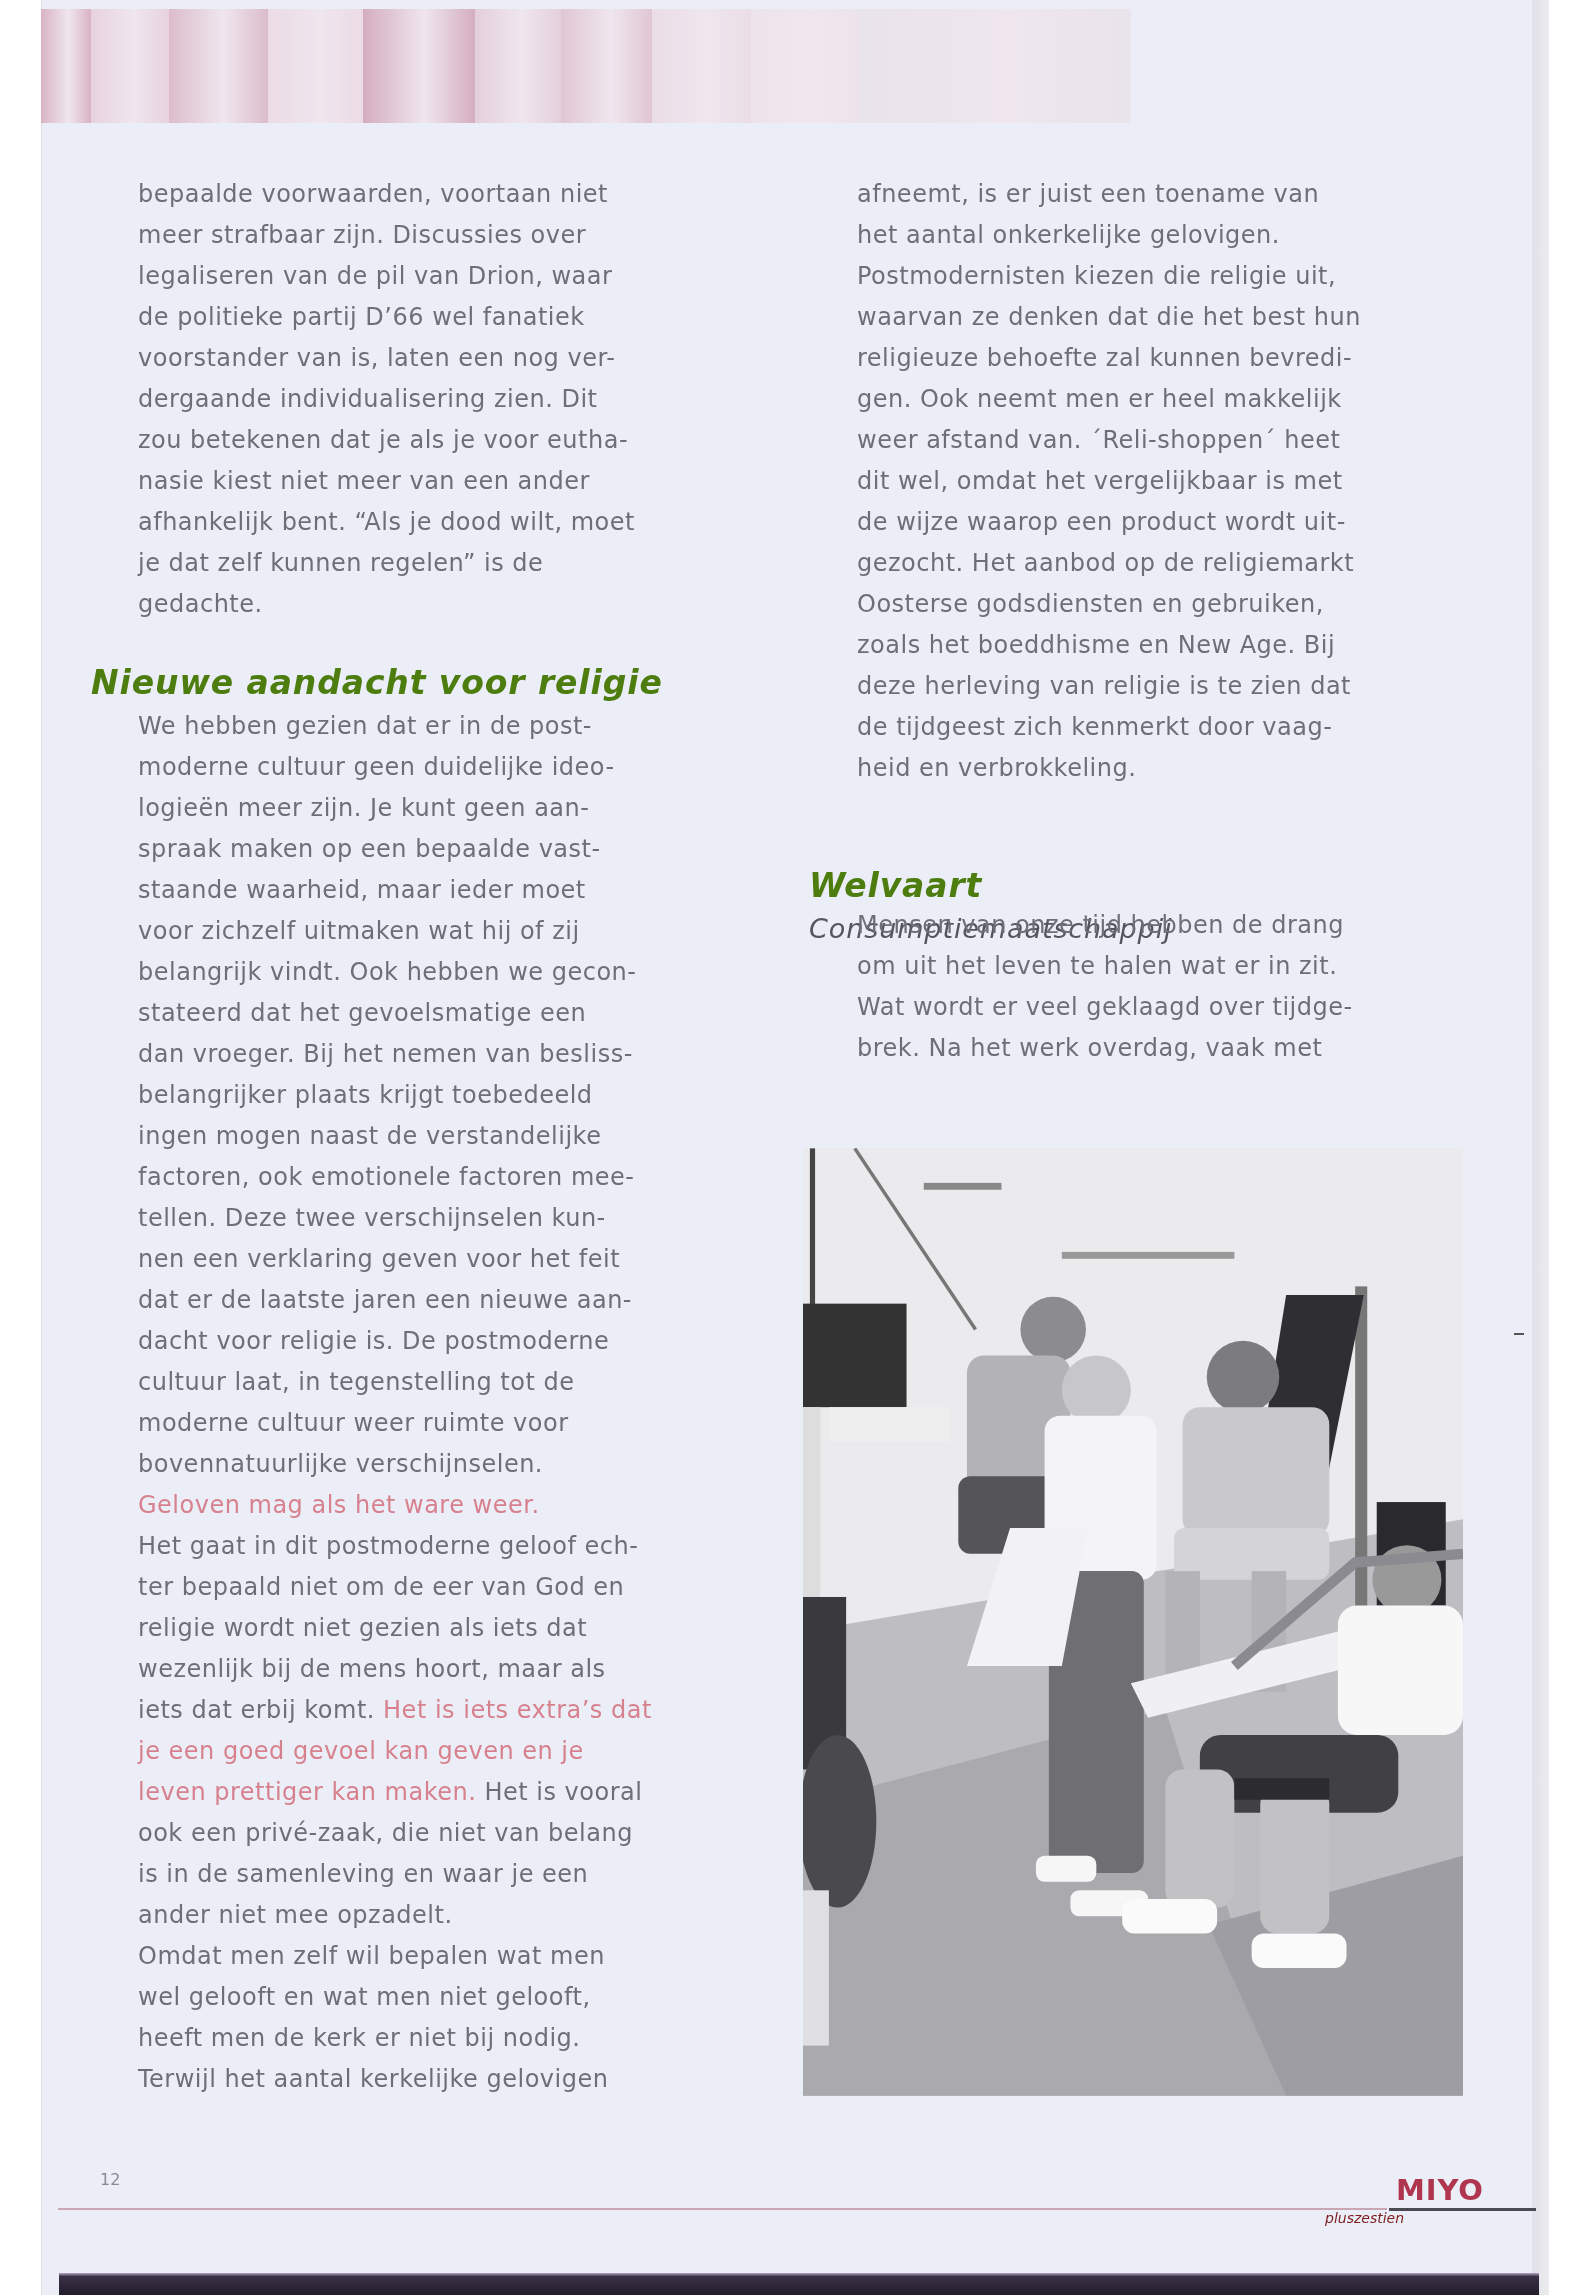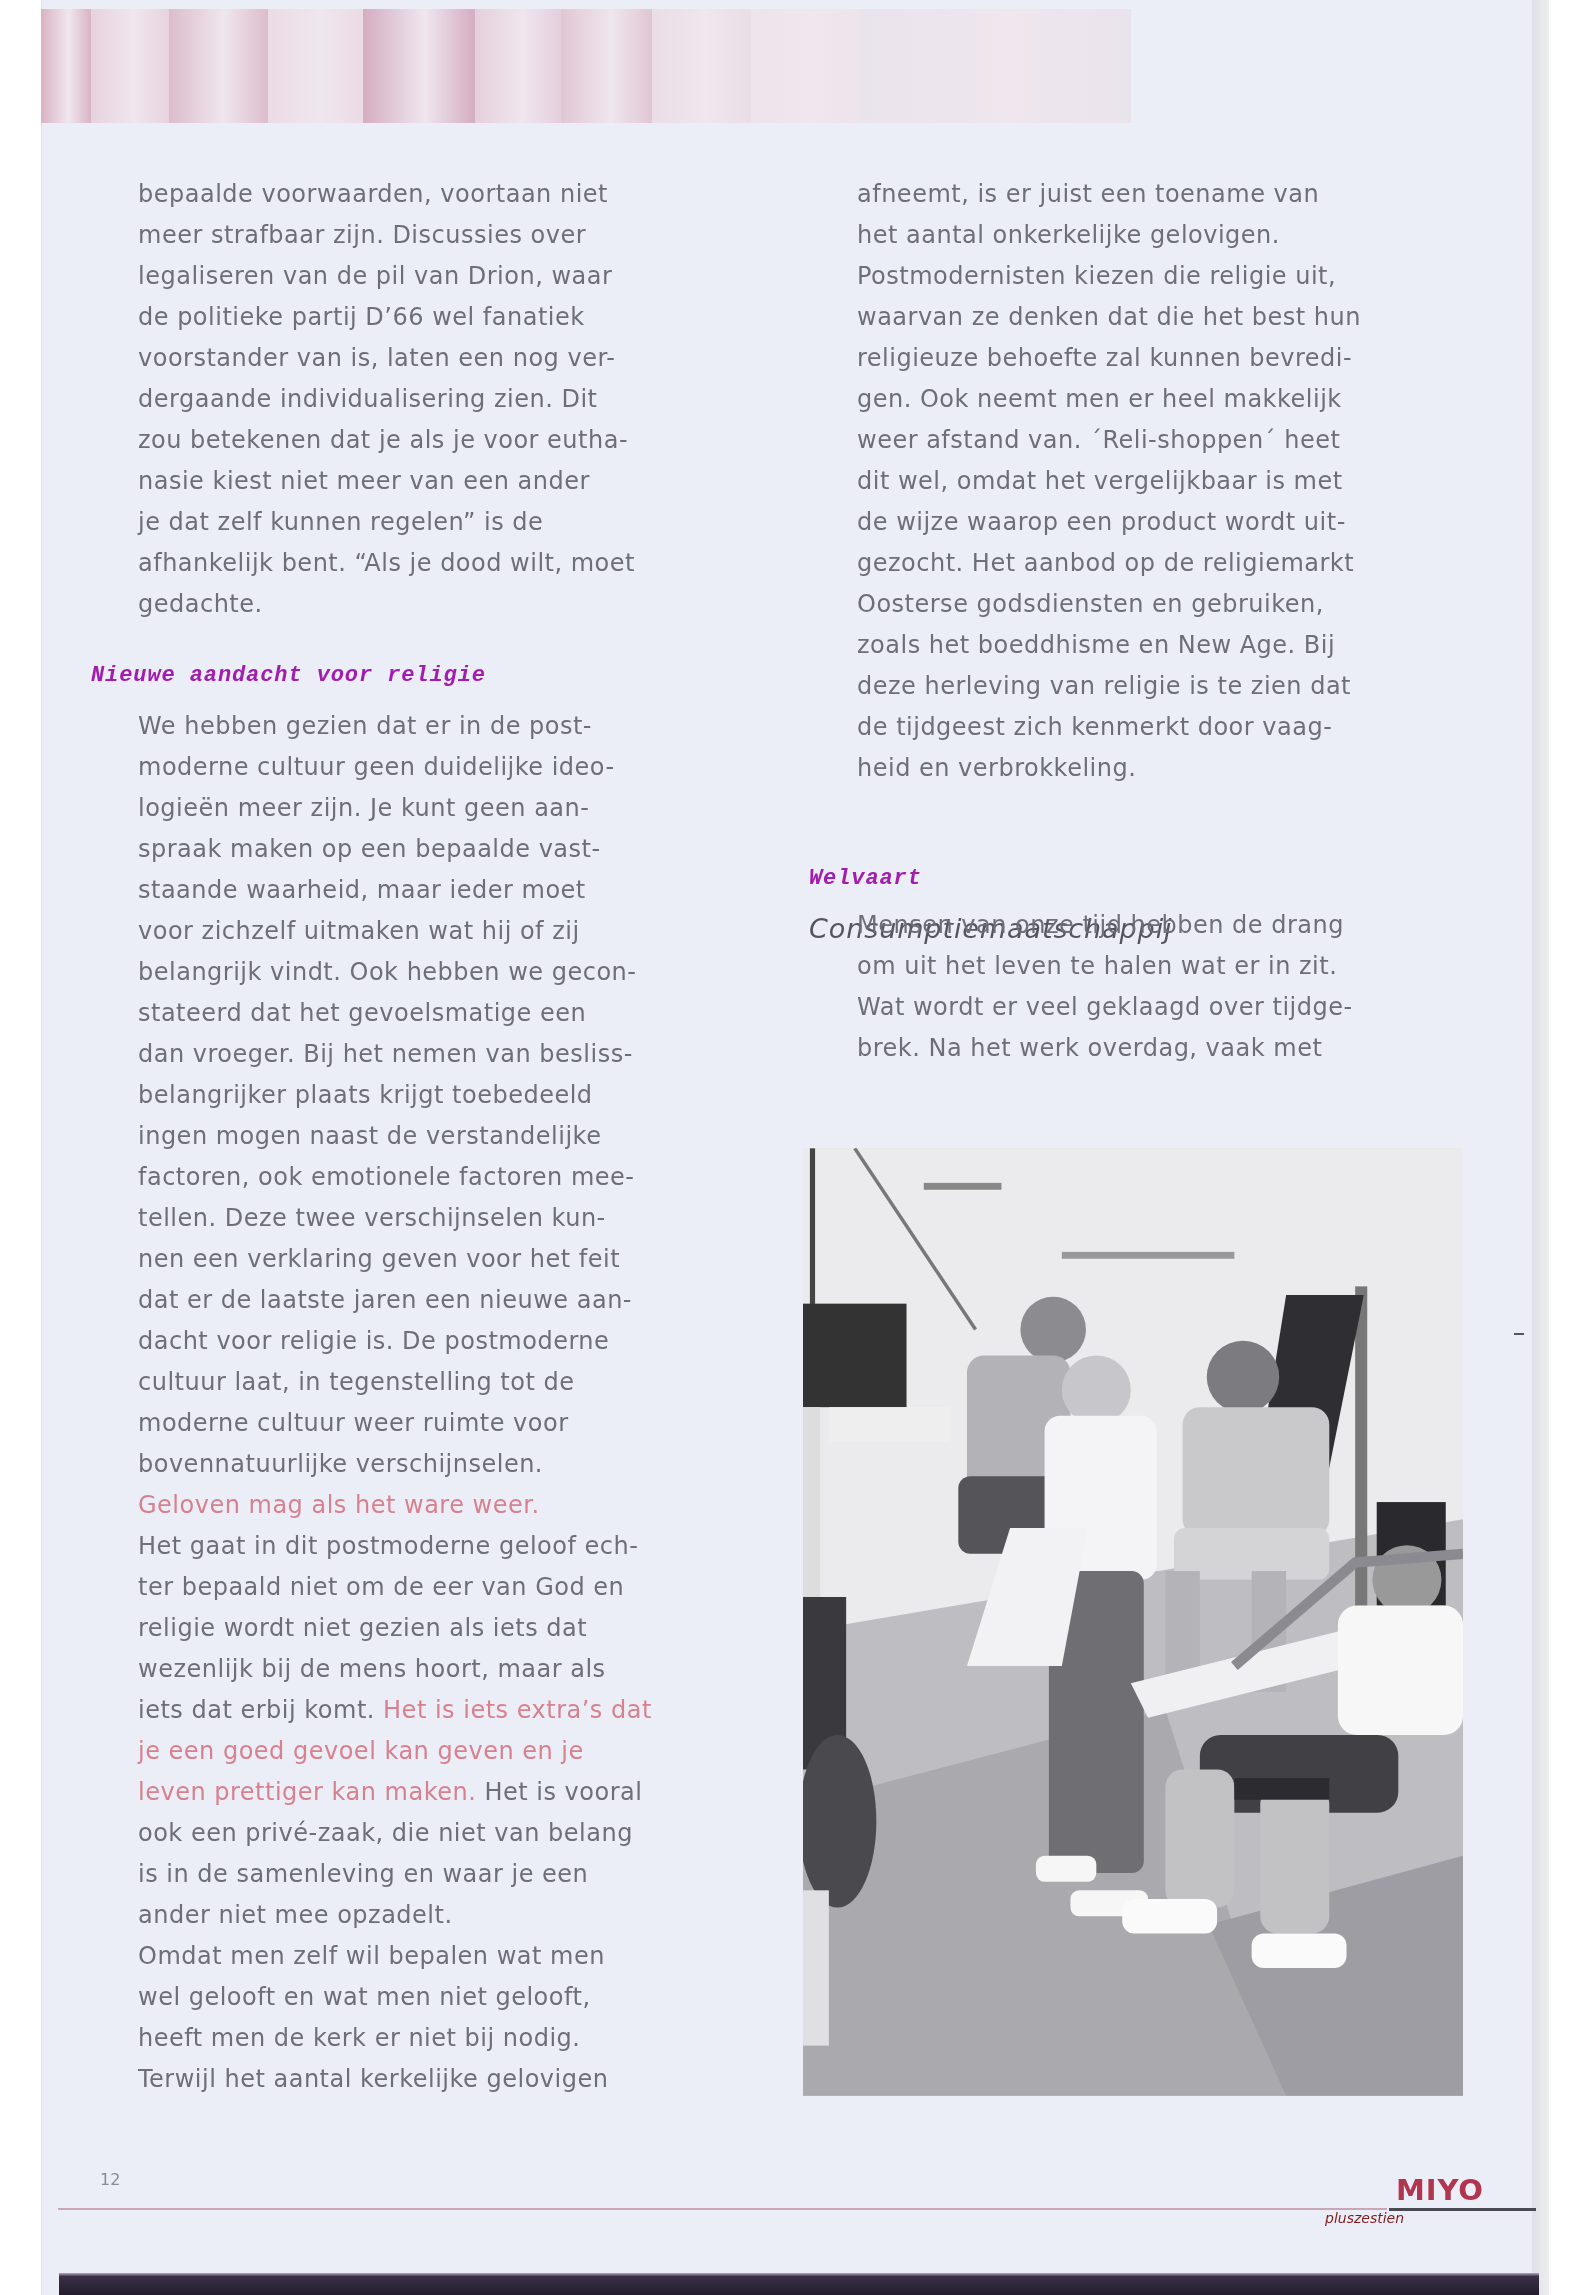--- a/index.html
+++ b/index.html
@@ -25,21 +25,21 @@
   .col {
     position: absolute; color: #6e6e78;
     font-size: 24px; line-height: 41px; letter-spacing: 0.5px;
   }
   .col .line { white-space: nowrap; display: block; height: 41px; }
   .col .accent { color: #d7818f; }
   .col-left { left: 138px; top: 174px; }
   .col-right { left: 857px; top: 174px; }
   .heading {
     position: absolute; font-style: italic; font-weight: bold;
-    color: #a21caf; font-size: 22px; letter-spacing: 0.9px; white-space: nowrap; font-family: Liberation Mono, monospace;
+    color: #4d7c0f; font-size: 33px; letter-spacing: 0.9px; white-space: nowrap;
   }
   .subheading {
     position: absolute; font-style: italic; color: #55555f;
     font-size: 27px; letter-spacing: 0.9px; white-space: nowrap;
   }
   .photo {
     position: absolute; left: 803px; top: 1148px; width: 660px; height: 948px;
     background: #e6e6e8; overflow: hidden;
   }
   .page-number {
@@ -90,22 +90,22 @@
 
 <div class="col col-left" id="left-intro">
     <div class="line">bepaalde voorwaarden, voortaan niet</div>
     <div class="line">meer strafbaar zijn. Discussies over</div>
     <div class="line">legaliseren van de pil van Drion, waar</div>
     <div class="line">de politieke partij D’66 wel fanatiek</div>
     <div class="line">voorstander van is, laten een nog ver-</div>
     <div class="line">dergaande individualisering zien. Dit</div>
     <div class="line">zou betekenen dat je als je voor eutha-</div>
     <div class="line">nasie kiest niet meer van een ander</div>
+    <div class="line">afhankelijk bent. “Als je dood wilt, moet</div>
     <div class="line">je dat zelf kunnen regelen” is de</div>
-    <div class="line">afhankelijk bent. “Als je dood wilt, moet</div>
     <div class="line">gedachte.</div>
   </div>
 
 <div class="heading" style="left:91px; top:663px;">Nieuwe aandacht voor religie</div>
 
 <div class="col" id="left-section" style="left:138px; top:706px;">
     <div class="line"><span>We hebben gezien dat er in de post-</span></div>
     <div class="line"><span>moderne cultuur geen duidelijke ideo-</span></div>
     <div class="line"><span>logieën meer zijn. Je kunt geen aan-</span></div>
     <div class="line"><span>spraak maken op een bepaalde vast-</span></div>

